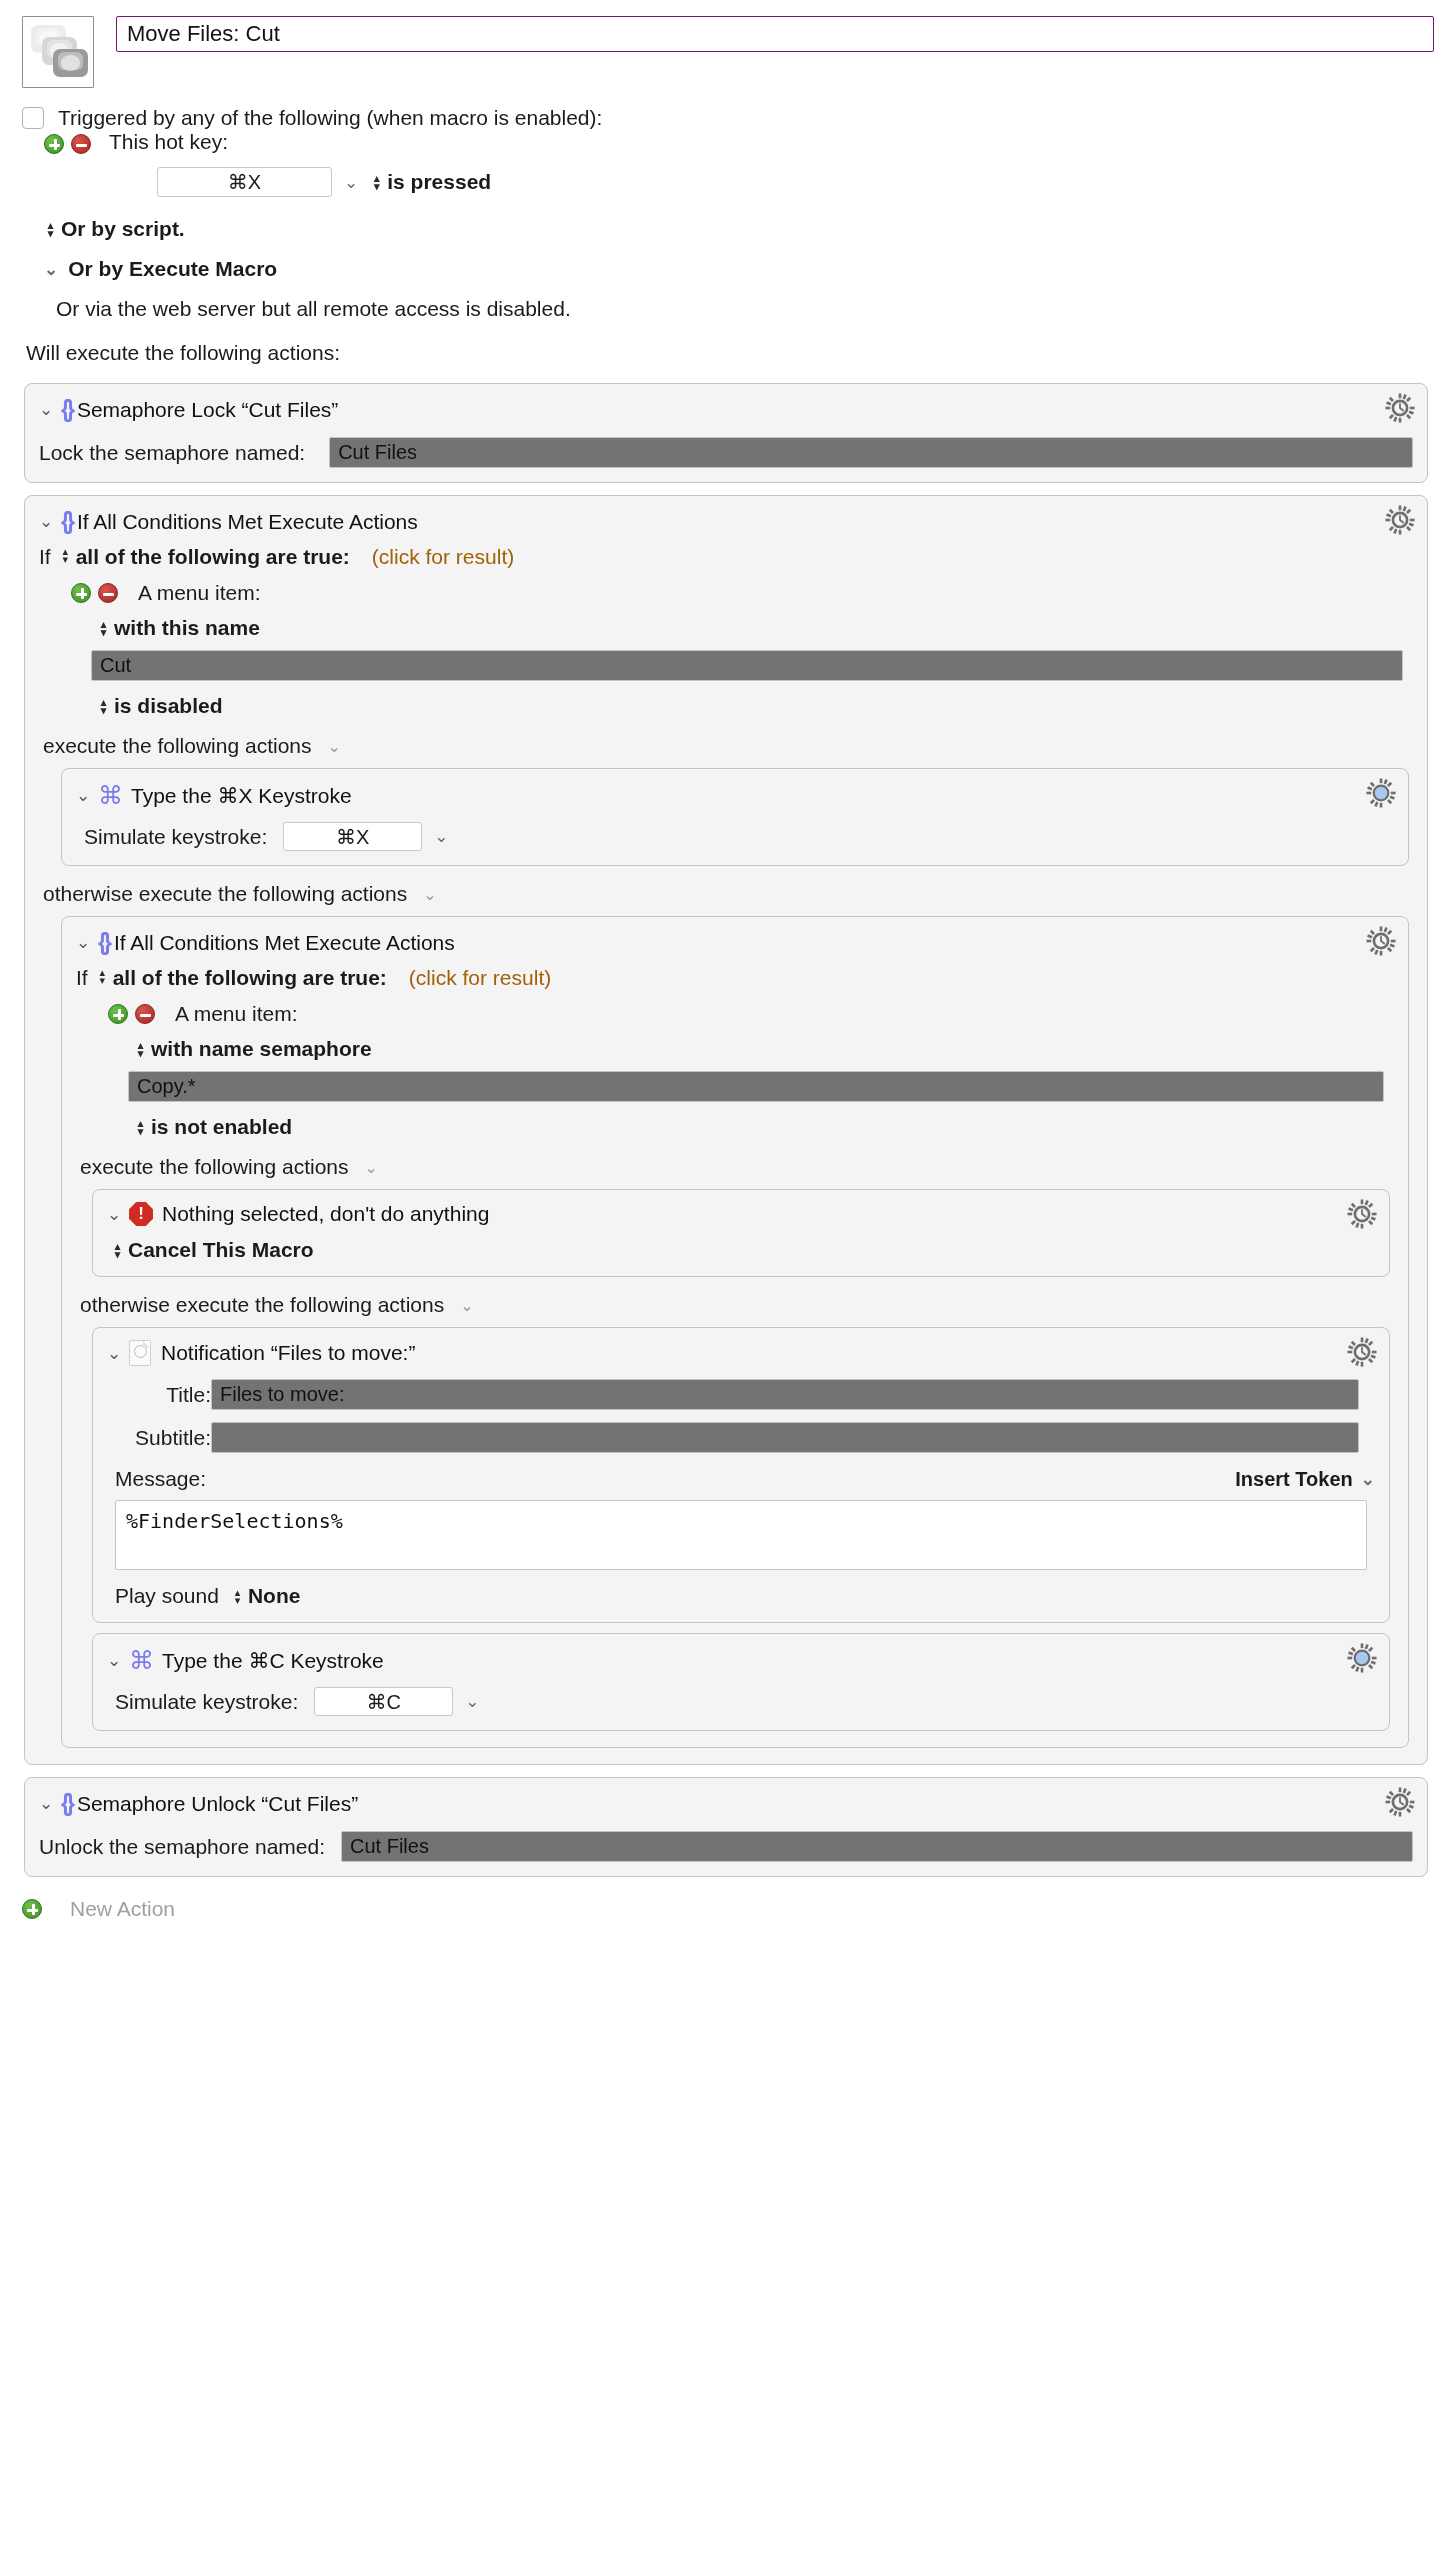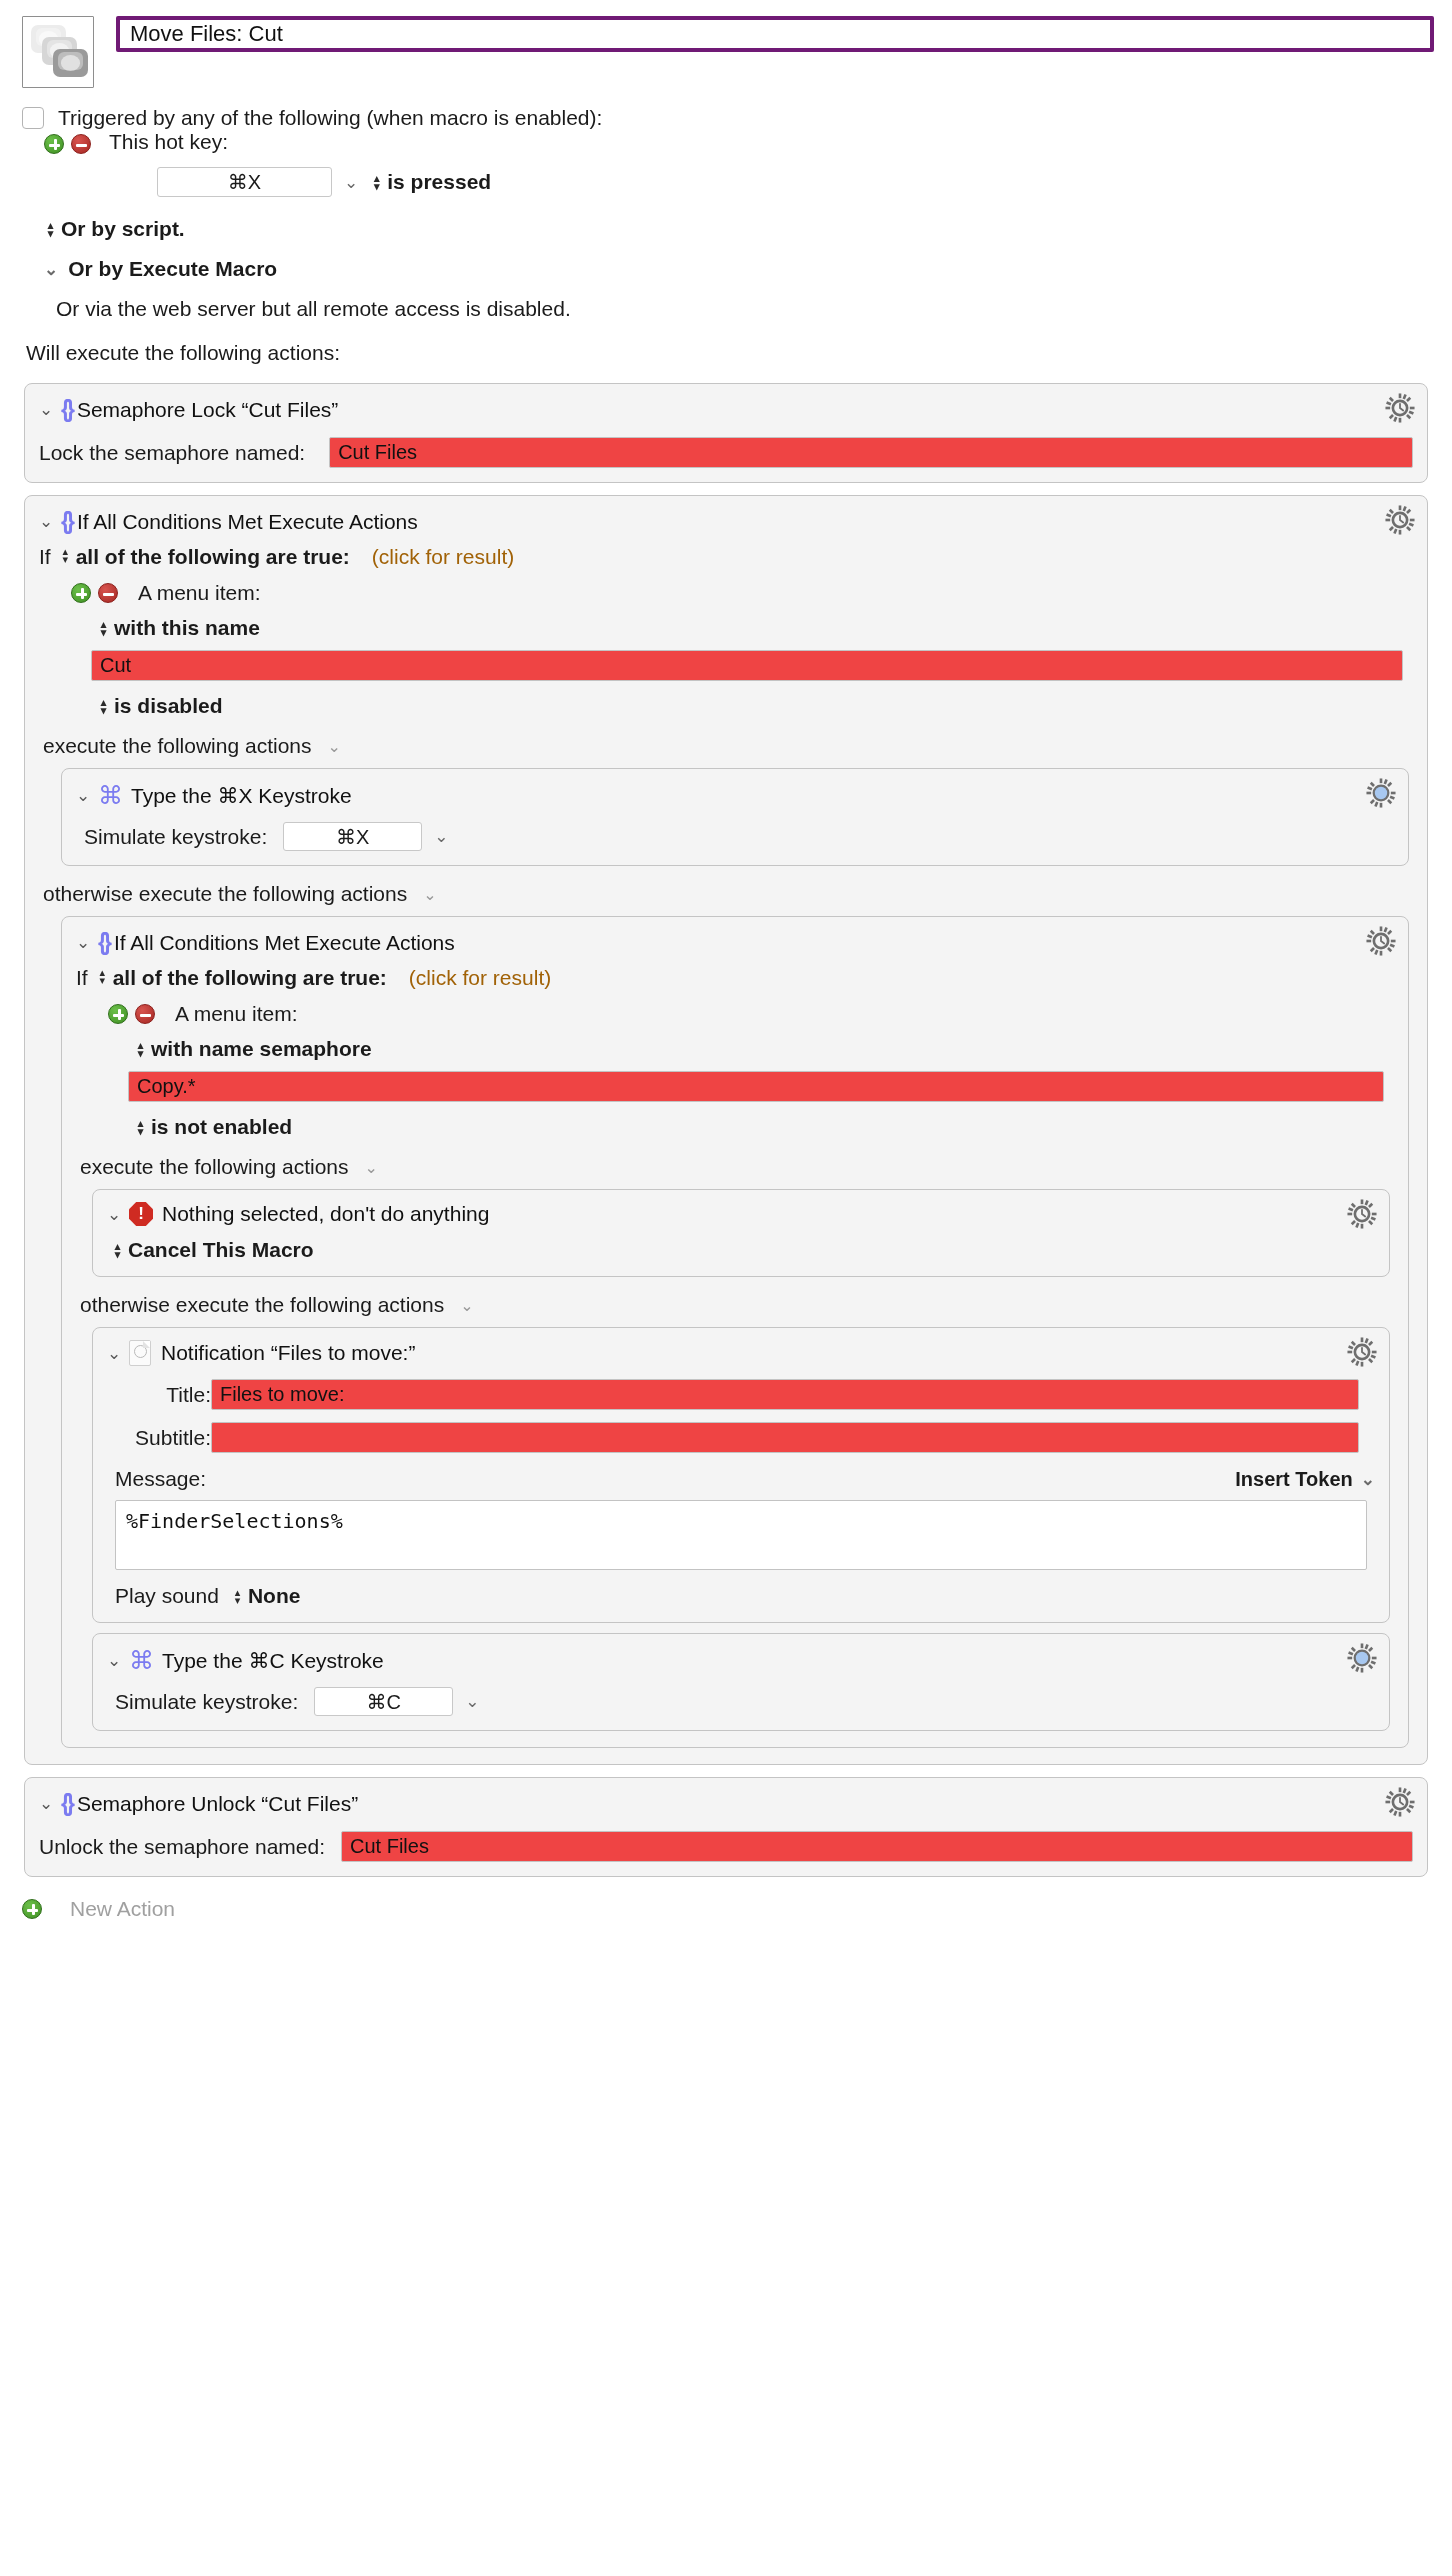--- a/index.html
+++ b/index.html
@@ -24,21 +24,21 @@
   .key { position:absolute; border-radius: 7px; }
   .key i { position:absolute; left:22%; top:22%; width:56%; height:56%;
            border-radius:50%; background: rgba(255,255,255,.55); }
   .key::after{content:"";position:absolute;left:14%;top:12%;width:72%;height:62%;
      border-radius:6px;background:rgba(255,255,255,.35);}
   .k1 { width:35px; height:28px; left:8px;  top:8px;  background:#ececec; }
   .k2 { width:35px; height:28px; left:19px; top:20px; background:#d6d6d6; }
   .k3 { width:35px; height:28px; left:30px; top:32px; background:#9a9a9a; }
   .title-field {
     flex:1 1 auto; margin-left: 22px; height: 36px; background:#fff;
-    border: 4px solid #701a75; border-radius: 2px;
+    border: 1px solid #701a75; border-radius: 2px;
     display:flex; align-items:center; padding: 0 10px;
     font-size: 22px; color:#111;
   }
 
   
   .trigger-zone { padding: 18px 0 0 22px; }
   .row { display:flex; align-items:center; }
   .cb {
     width:22px;height:22px;border:1px solid #b4b4b4;border-radius:4px;background:#fff;
     flex:0 0 auto;
@@ -100,21 +100,21 @@
   .docglyph i{position:absolute;left:4px;top:4px;width:13px;height:13px;border:1px solid #b9b9b9;
     border-radius:50%;}
   .card-title { font-size:21px; color:#111; }
   .gear {
     position:absolute; right:12px; top:9px; width:30px; height:30px;
   }
 
   .field-row { display:flex; align-items:center; padding: 6px 14px 14px 14px; }
   .field-label { font-size:21px; white-space:nowrap; }
   .text-input {
-    background:#ef4444; border:1px solid #c3c3c3; border-radius:2px; height:31px;
+    background:#737373; border:1px solid #c3c3c3; border-radius:2px; height:31px;
     display:flex; align-items:center; padding:0 8px; font-size:20px; color:#111;
     margin-left: 12px; flex: 1 1 auto;
   }
 
   
   .cond-if { display:flex; align-items:flex-start; padding: 2px 14px 0 14px; font-size:21px; }
   .bold { font-weight:bold; }
   .muted { color:#a16207; margin-left: 22px; font-weight:normal; }
   .cond-item { padding: 12px 0 0 46px; display:flex; align-items:center; }
   .cond-name { margin-left:20px; font-size:21px; }

